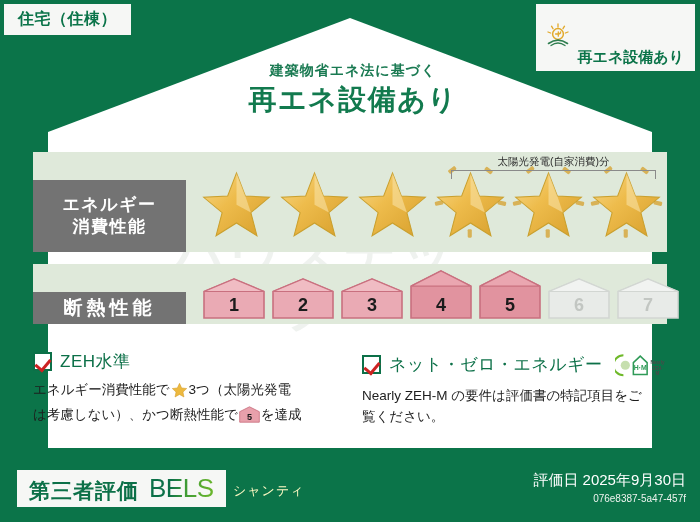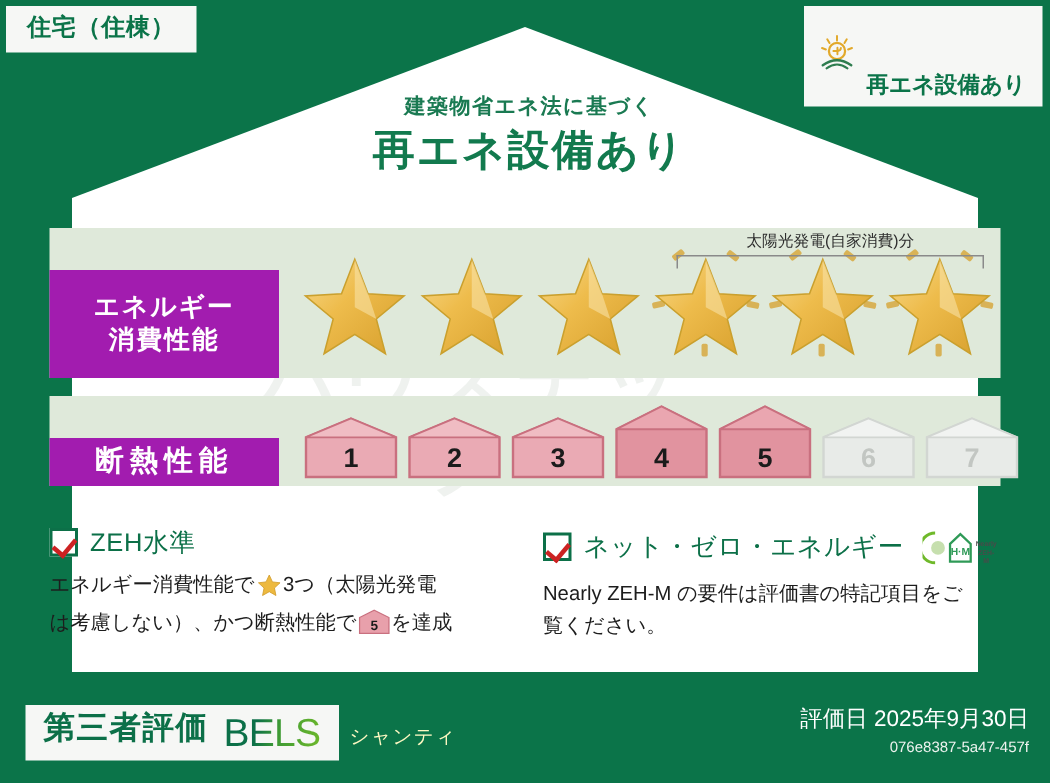--- a/index.html
+++ b/index.html
@@ -104,21 +104,21 @@
     left: 33px;
     width: 634px;
     display: flex;
     z-index: 3;
     background: #dfe9da;
   }
   .row-energy { top: 152px; height: 100px; }
   .row-insul  { top: 264px; height: 60px; }
 
   .row-label {
-    background: #a21caf;
+    background: #737373;
     color: #ffffff;
     font-weight: bold;
     display: flex;
     flex-direction: column;
     align-items: center;
     justify-content: center;
     flex: 0 0 153px;
     line-height: 1.28;
     letter-spacing: 1.5px;
     margin-top: 28px;
@@ -249,21 +249,21 @@
     position: absolute;
     left: 0; bottom: 0;
     width: 700px; height: 62px;
     z-index: 6;
   }
   .bels-plate {
     position: absolute;
     left: 17px; top: 10px;
     background: #f6f7f5;
     display: flex;
-    align-items: flex-start;
+    align-items: flex-end;
     gap: 10px;
     padding: 5px 12px 6px 12px;
   }
   .bels-jp {
     color: #0c7048;
     font-weight: bold;
     font-size: 21px;
     line-height: 1;
     letter-spacing: 1px;
   }

